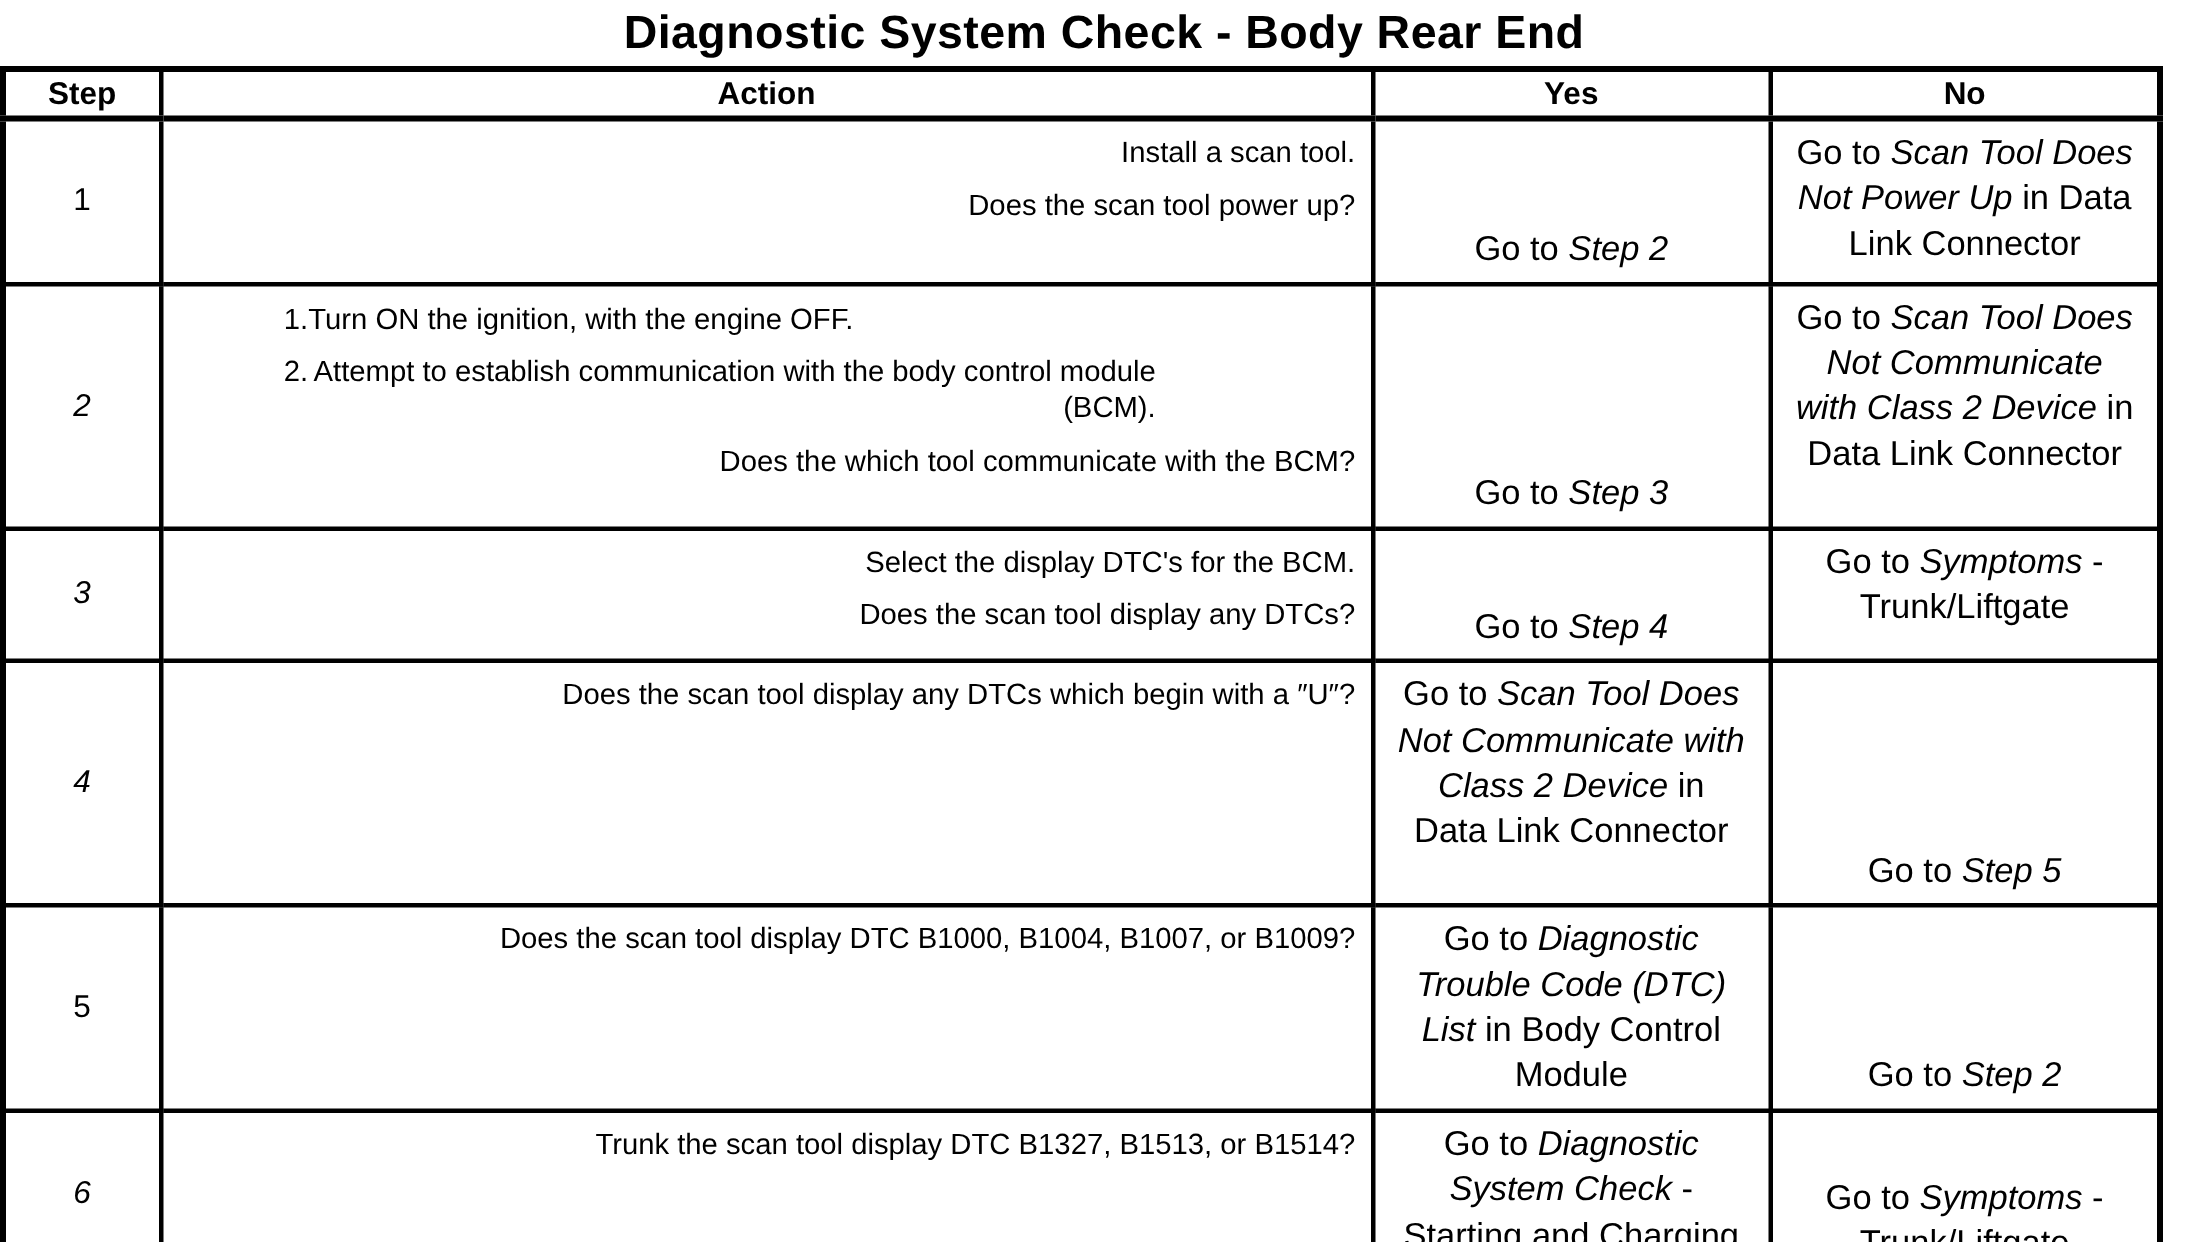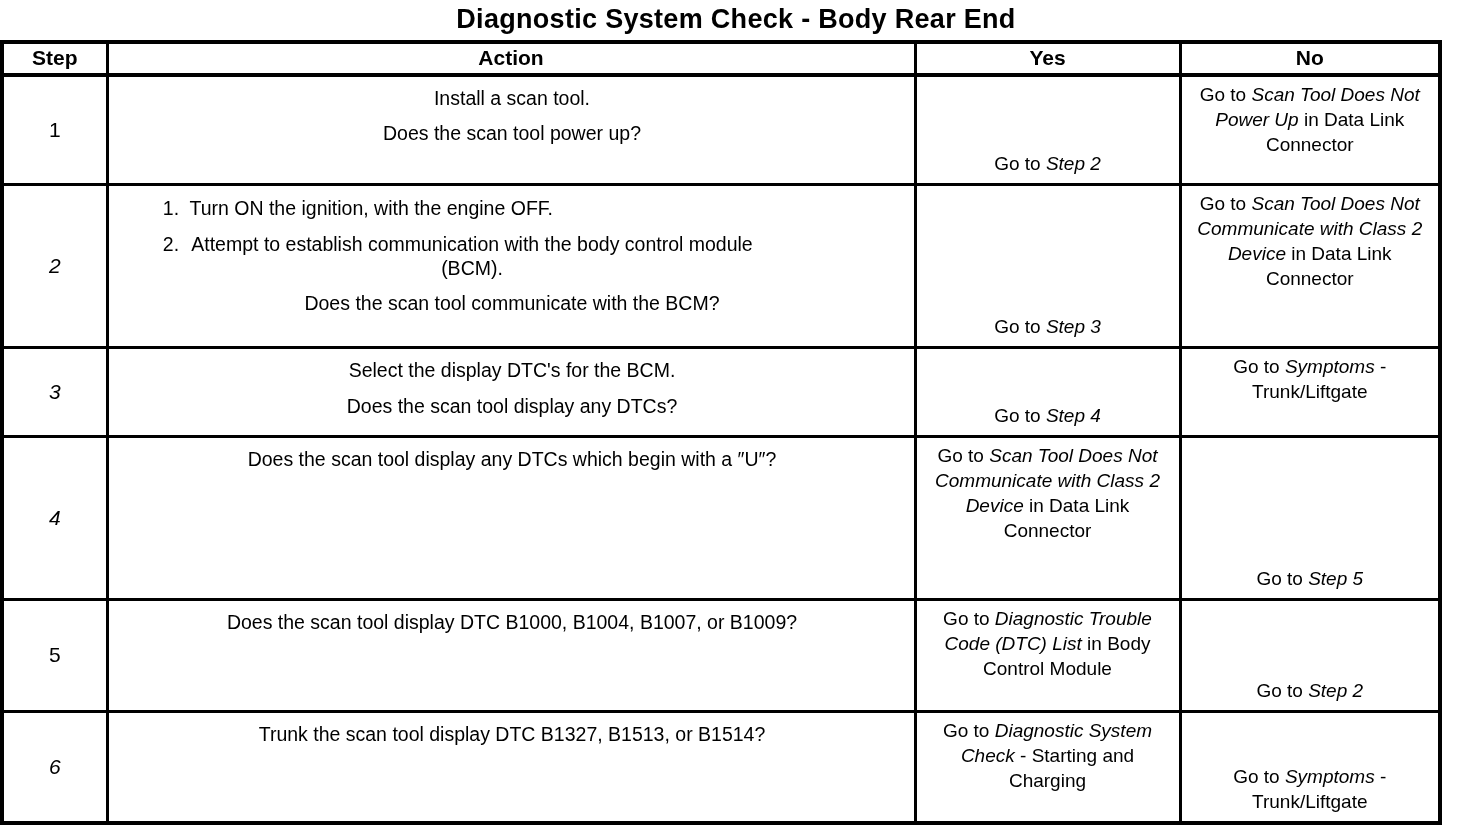--- a/index.html
+++ b/index.html
@@ -13,21 +13,21 @@
   .page {
     width: 1472px;
     height: 828px;
     background: #ffffff;
     overflow: hidden;
     box-sizing: border-box;
   }
   .page-title {
     text-align: center;
     font-weight: bold;
-    font-size: 27px;
+    font-size: 31px;
     letter-spacing: 0.3px;
     padding-top: 5px;
     margin: 0 0 5px 0;
     line-height: 1.1;
   }
   table.diag {
     border-collapse: collapse;
     table-layout: fixed;
     margin-left: 0;
     width: 1438px;
@@ -49,36 +49,36 @@
   }
   .step-cell {
     text-align: center;
     vertical-align: middle;
     font-size: 21px;
     padding: 0;
   }
   .step-cell.italic { font-style: italic; }
   .action-cell {
     vertical-align: top;
-    text-align: center;
+    text-align: right;
     font-size: 19.5px;
-    padding: 6px 10px 6px 12px;
+    padding: 6px 10px 6px 28px;
     line-height: 1.25;
   }
   .action-line   { margin: 3px 0 11px 0; }
   .action-list-item {
     display: flex;
     padding-left: 32px;
     margin: 4px 0 11px 0;
   }
   .action-list-item .num  { flex: none; width: 37px; }
   .action-list-item .list-text { max-width: 565px; }
   .goto-cell {
     text-align: center;
-    font-size: 19px;
+    font-size: 23px;
     line-height: 1.32;
     padding: 5px 15px 7px 15px;
   }
   .goto-cell.va-top    { vertical-align: top; }
   .goto-cell.va-bottom { vertical-align: bottom; }
   .italic { font-style: italic; }
   
   tbody tr:nth-child(1) { height: 110px; }
   tbody tr:nth-child(2) { height: 163px; }
   tbody tr:nth-child(3) { height: 69px;  }
@@ -126,21 +126,21 @@
           <td class="step-cell italic">2</td>
           <td class="action-cell">
             <div class="action-list-item">
               <span class="num">1.</span>
               <span class="list-text">Turn ON the ignition, with the engine OFF.</span>
             </div>
             <div class="action-list-item">
               <span class="num">2.</span>
               <span class="list-text">Attempt to establish communication with the body control module (BCM).</span>
             </div>
-            <div class="action-line">Does the scan tool communicate with the BCM?</div>
+            <div class="action-line">Does the which tool communicate with the BCM?</div>
           </td>
           <td class="goto-cell va-bottom">
             <div class="goto-text"><span>Go to </span><span class="italic">Step 3</span></div>
           </td>
           <td class="goto-cell va-top">
             <div class="goto-text"><span>Go to </span><span class="italic">Scan Tool Does Not Communicate with Class 2 Device</span><span> in Data Link Connector</span></div>
           </td>
         </tr>
         <tr>
           <td class="step-cell italic">3</td>

